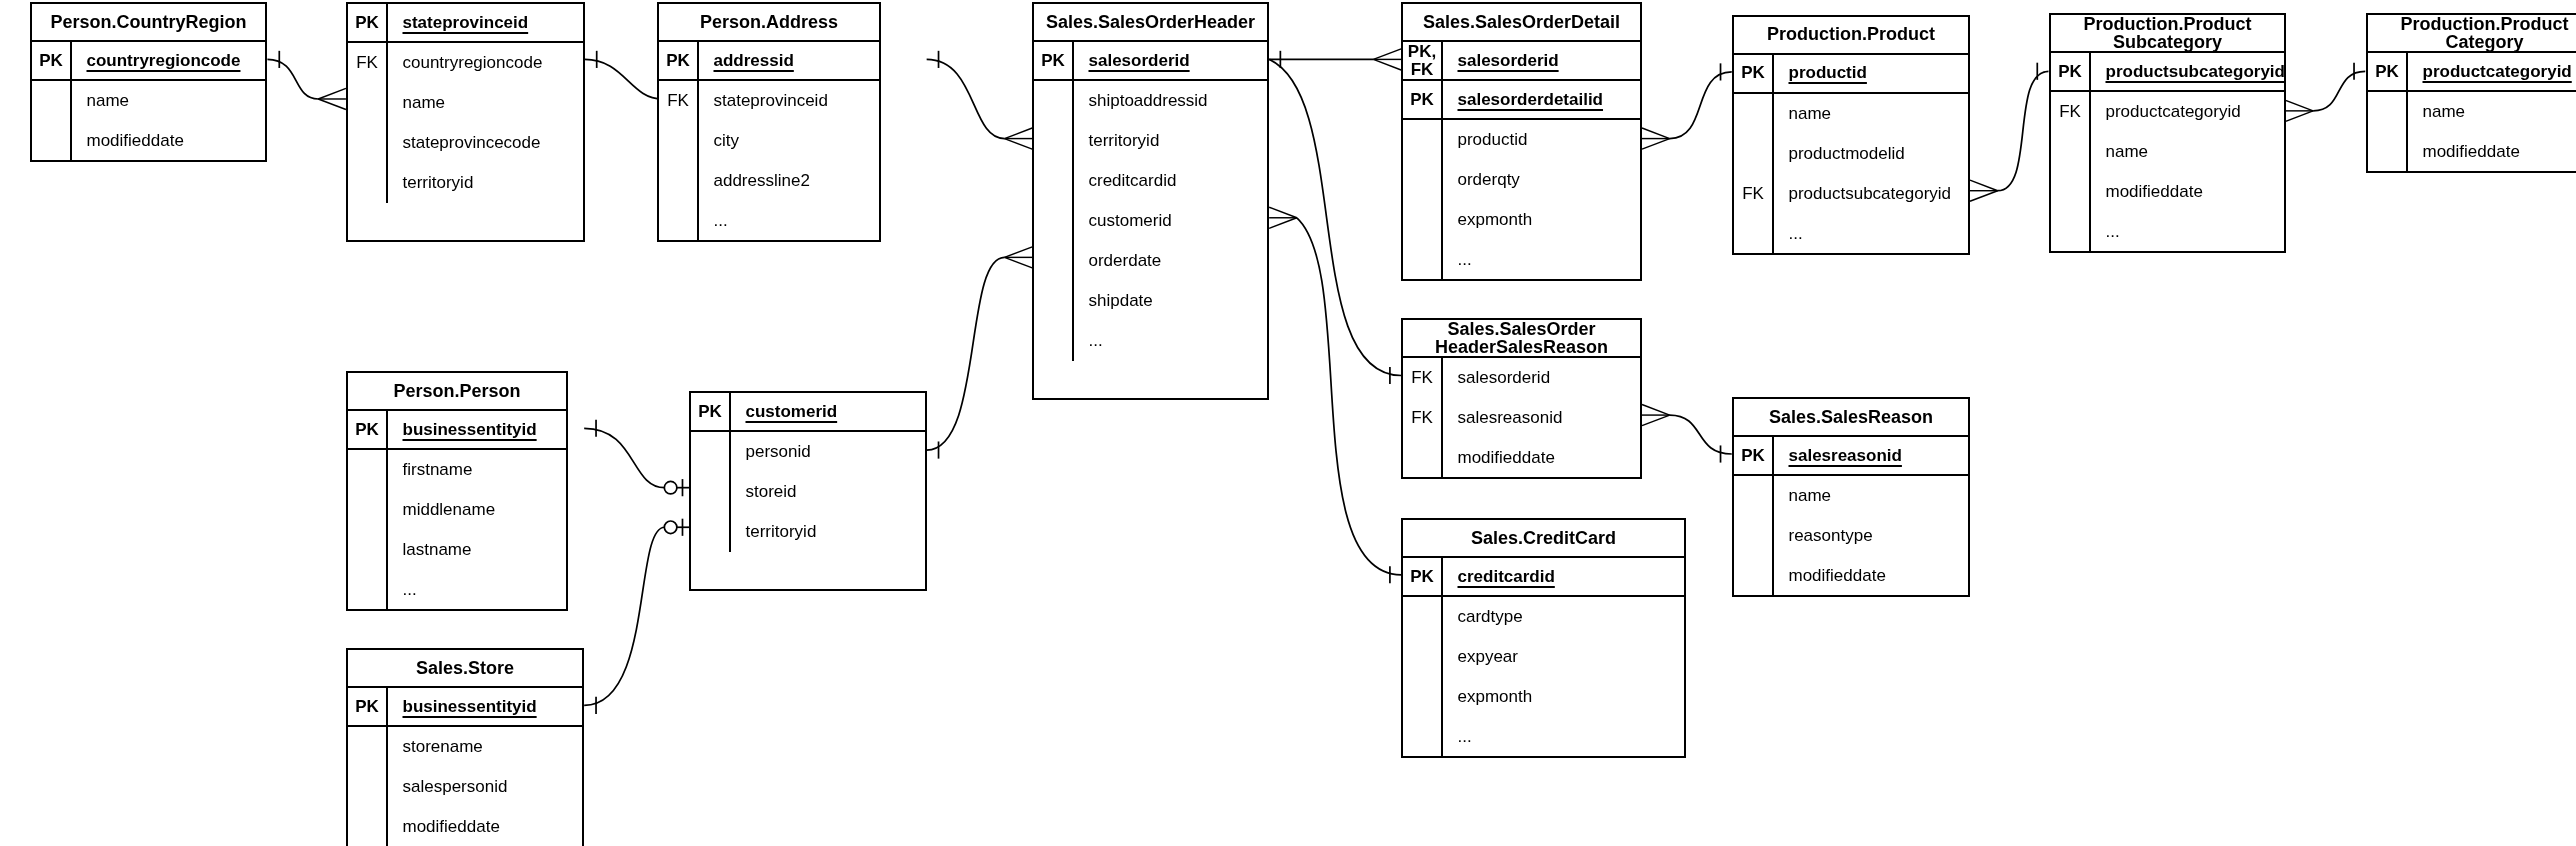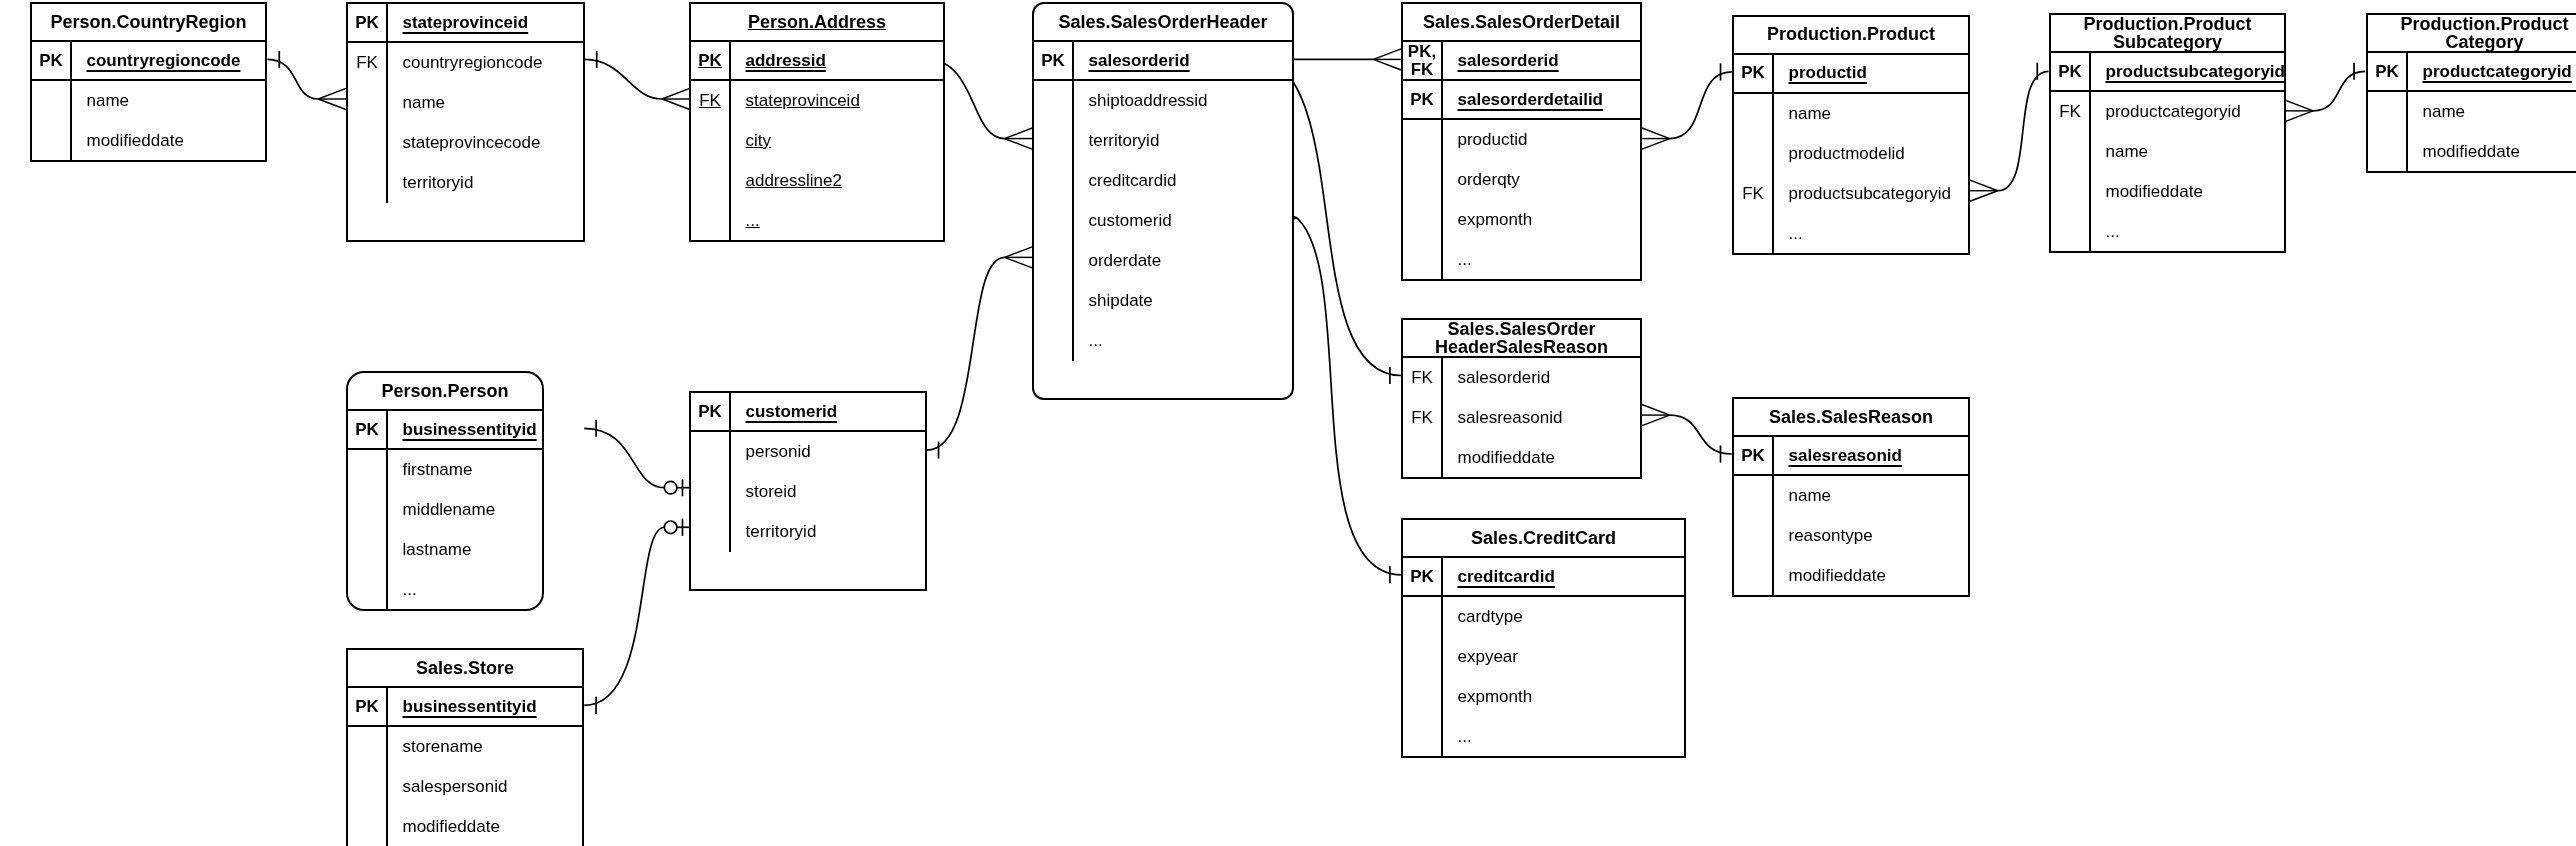--- a/index.html
+++ b/index.html
@@ -178,21 +178,21 @@
           <span>stateprovincecode</span>
         </div>
       </div>
       <div class="row bodyrow">
         <div class="kcol"></div>
         <div class="ncol">
           <span>territoryid</span>
         </div>
       </div>
     </div>
-    <div class="entity" style="left: 661px; top: 2px; width: 256px; height: 240px; text-decoration: underline;">
+    <div class="entity" style="left: 629px; top: 2px; width: 224px; height: 240px;">
       <div class="e-title">
         <div>Person.Address</div>
       </div>
       <div class="row keyrow">
         <div class="kcol">PK</div>
         <div class="ncol">
           <span class="pkname">addressid</span>
         </div>
       </div>
       <div class="row bodyrow">
@@ -213,21 +213,21 @@
           <span>addressline2</span>
         </div>
       </div>
       <div class="row bodyrow">
         <div class="kcol"></div>
         <div class="ncol">
           <span>...</span>
         </div>
       </div>
     </div>
-    <div class="entity" style="left: 1004px; top: 2px; width: 262px; height: 398px; border-radius: 12px;">
+    <div class="entity" style="left: 1004px; top: 2px; width: 237px; height: 398px;">
       <div class="e-title">
         <div>Sales.SalesOrderHeader</div>
       </div>
       <div class="row keyrow">
         <div class="kcol">PK</div>
         <div class="ncol">
           <span class="pkname">salesorderid</span>
         </div>
       </div>
       <div class="row bodyrow">
@@ -403,21 +403,21 @@
           <span>name</span>
         </div>
       </div>
       <div class="row bodyrow">
         <div class="kcol"></div>
         <div class="ncol">
           <span>modifieddate</span>
         </div>
       </div>
     </div>
-    <div class="entity" style="left: 318px; top: 371px; width: 198px; height: 240px; border-radius: 18px;">
+    <div class="entity" style="left: 318px; top: 371px; width: 222px; height: 240px;">
       <div class="e-title">
         <div>Person.Person</div>
       </div>
       <div class="row keyrow">
         <div class="kcol">PK</div>
         <div class="ncol">
           <span class="pkname">businessentityid</span>
         </div>
       </div>
       <div class="row bodyrow">

